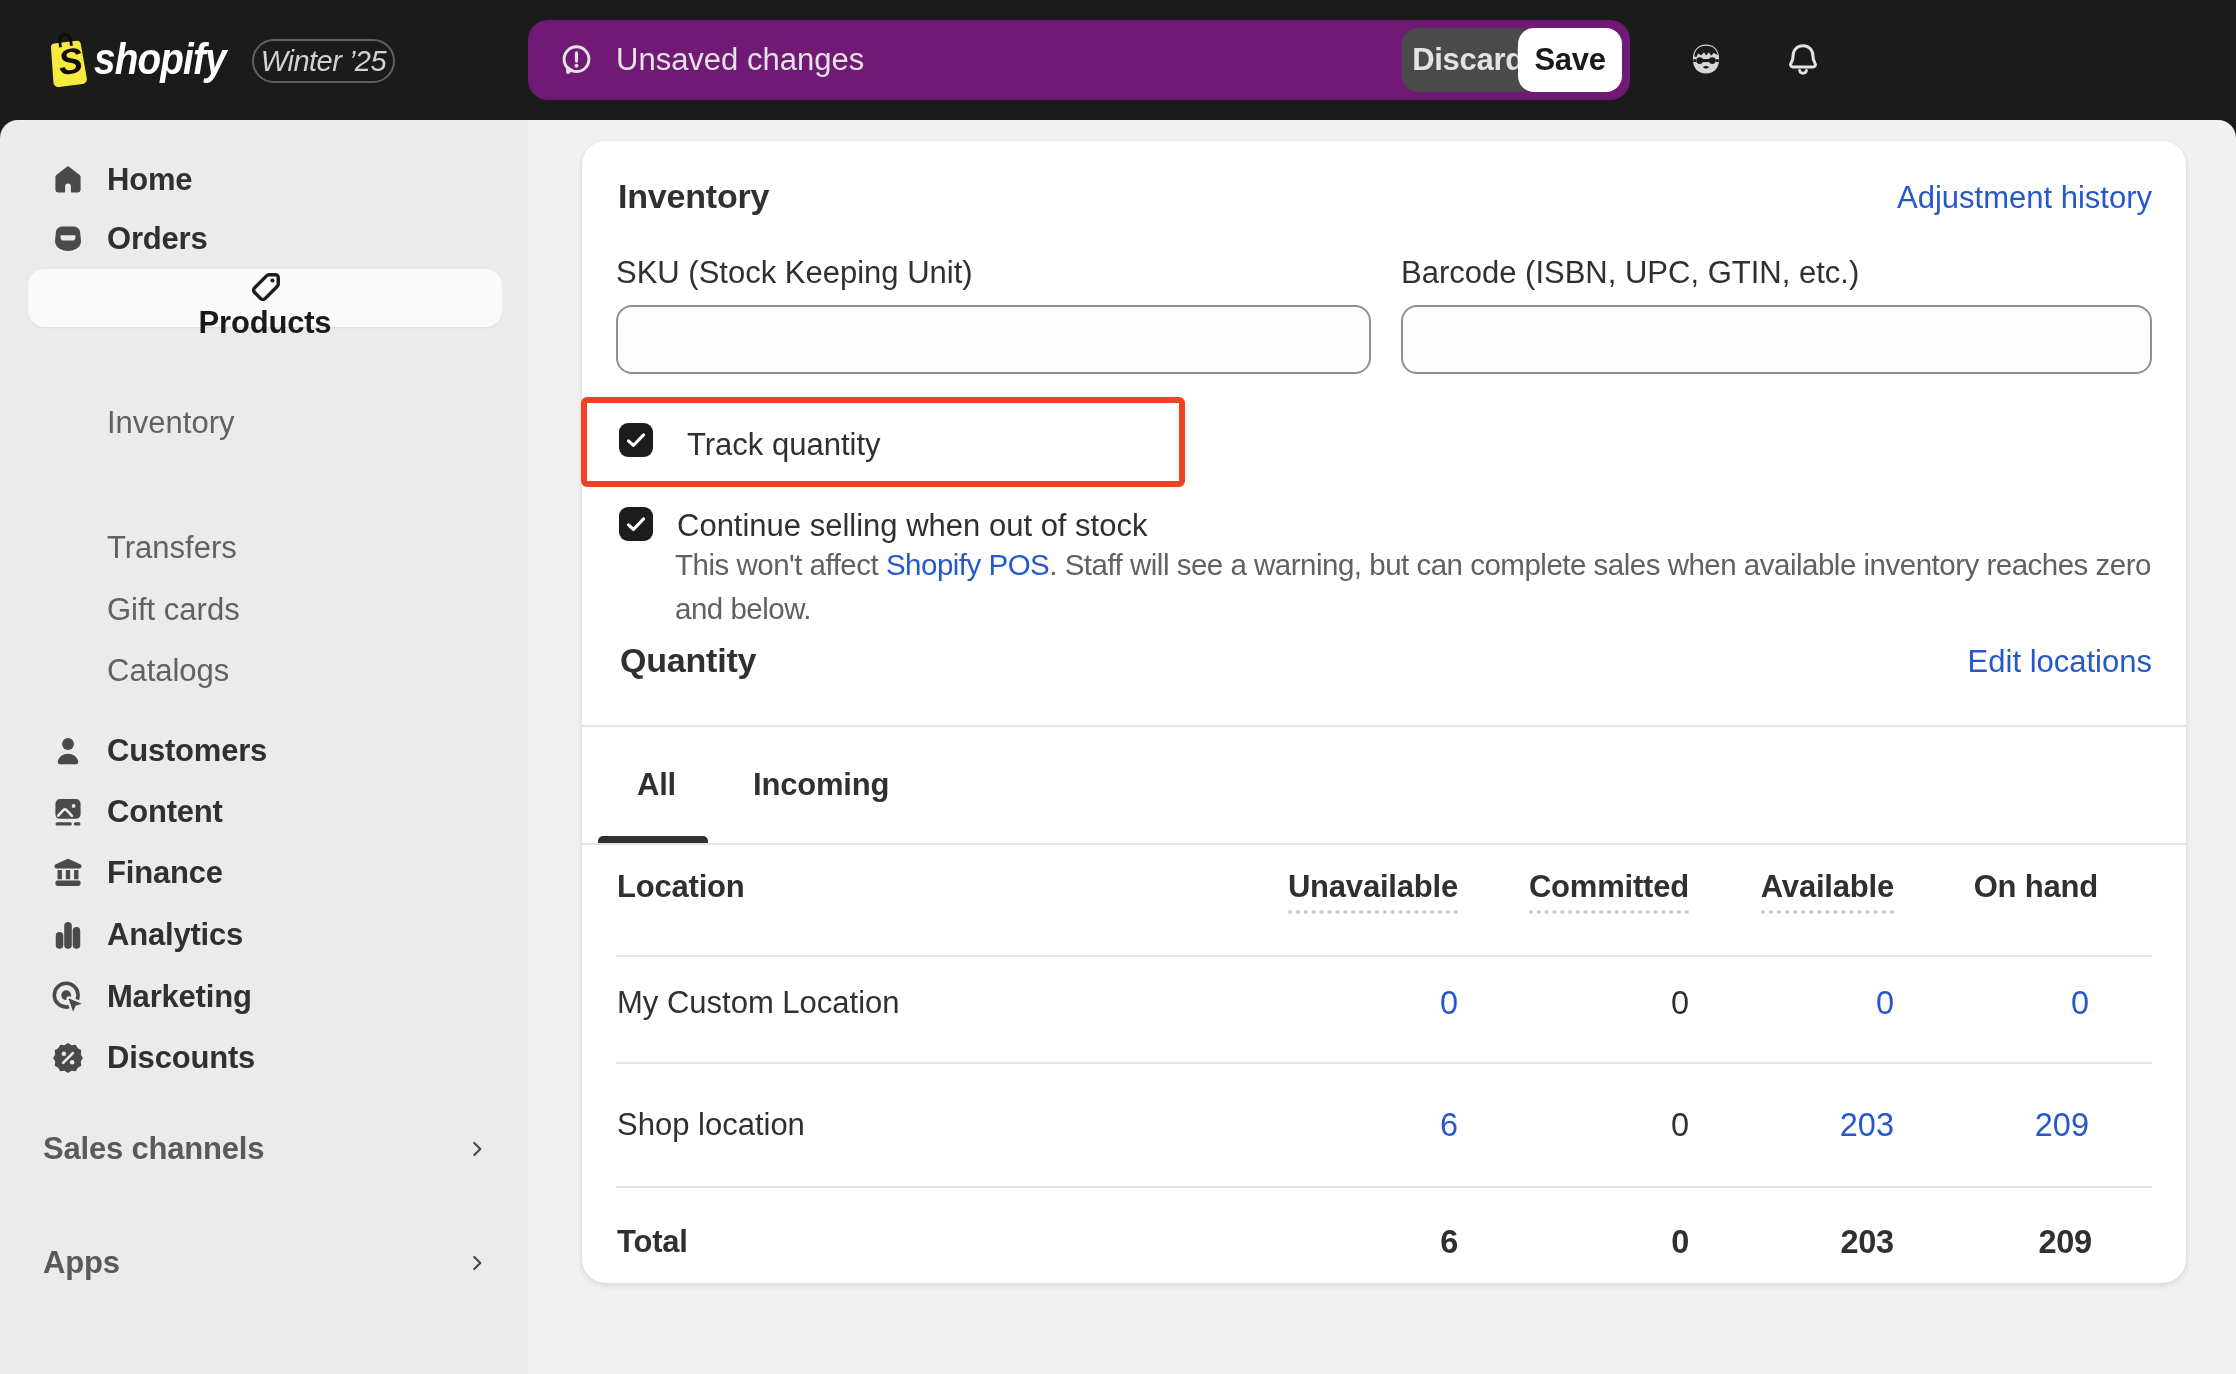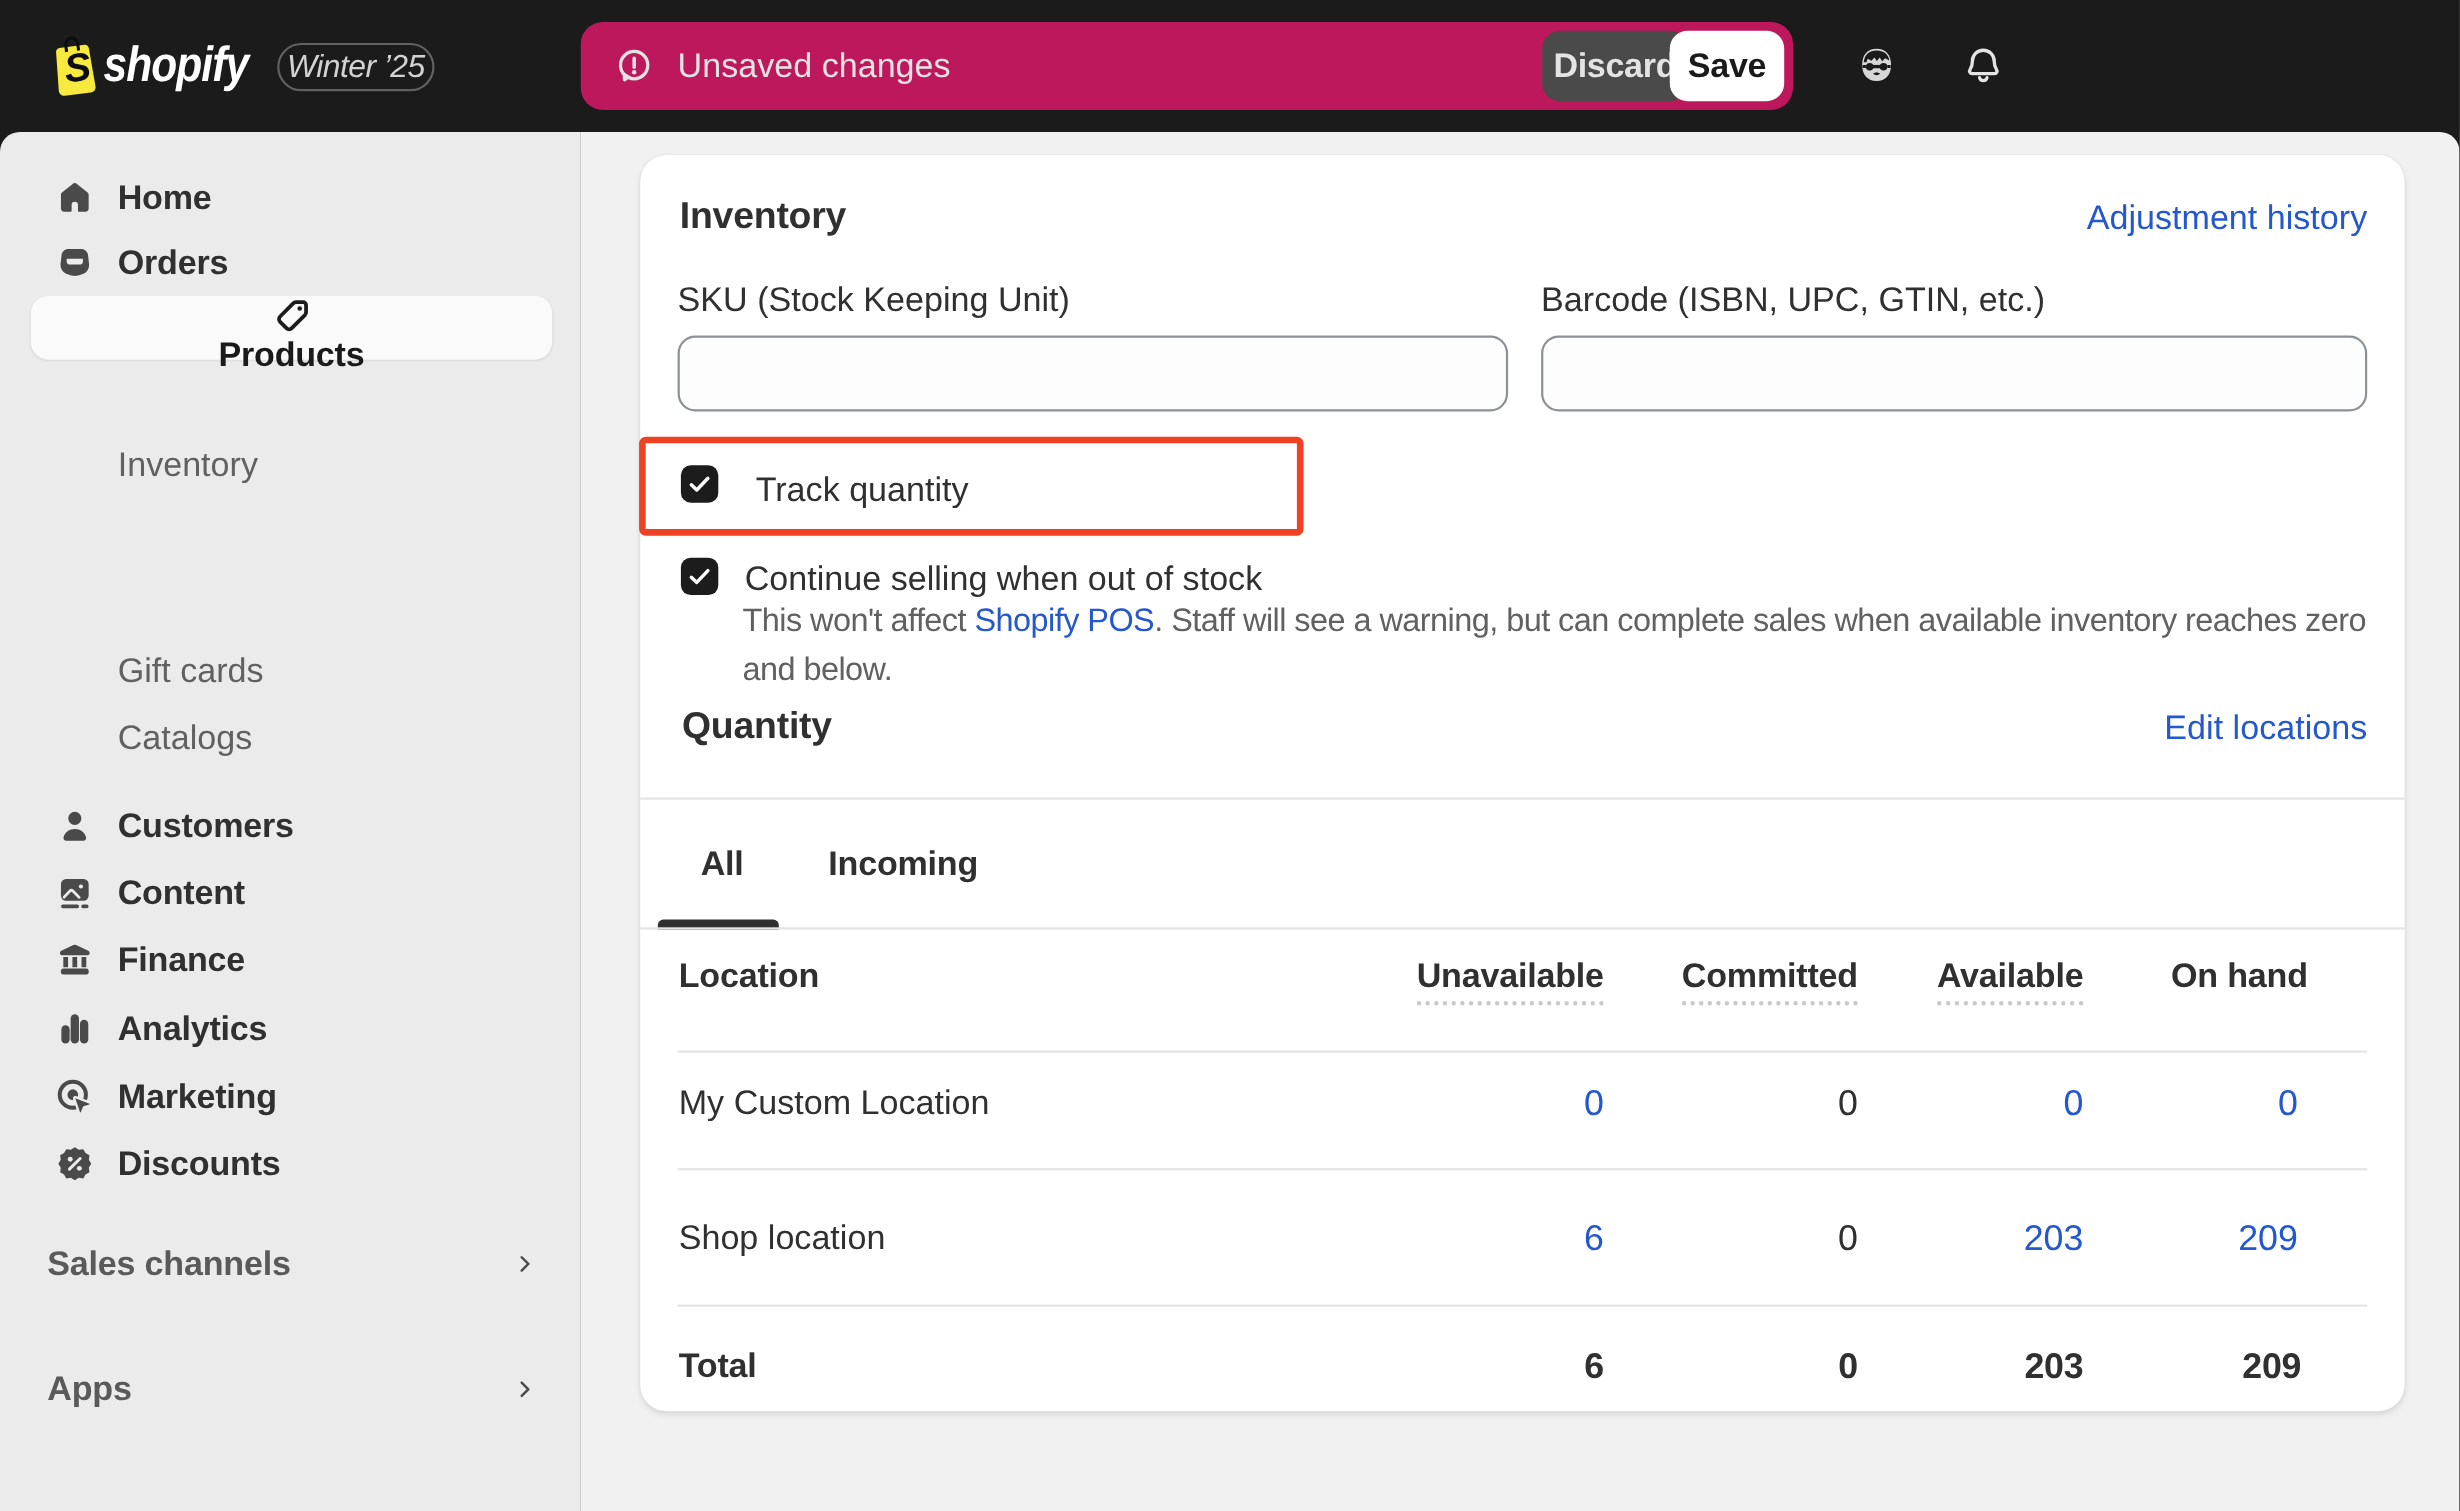--- a/index.html
+++ b/index.html
@@ -8,21 +8,21 @@
 #page { position:relative; width:2236px; height:1374px; }
 
 
 #topbar { position:absolute; left:0; top:0; width:2236px; height:120px; background:#1b1b1b; }
 #logo { position:absolute; left:47px; top:30px; width:42px; height:60px; }
 #wordmark { position:absolute; left:94px; top:36px; font-size:45px; font-weight:bold; font-style:italic;
   color:#fff; letter-spacing:-1px; transform:scaleX(.86); transform-origin:left top; line-height:1; }
 #winter { position:absolute; left:252px; top:39px; width:143px; height:44px; border:2px solid #616161;
   border-radius:22px; color:#d2d2d2; font-style:italic; font-size:29px; display:flex; align-items:center;
   justify-content:center; letter-spacing:-0.5px; }
-#savebar { position:absolute; left:528px; top:20px; width:1102px; height:80px; background:#be185d;
+#savebar { position:absolute; left:528px; top:20px; width:1102px; height:80px; background:#701a75;
   border-radius:20px; display:flex; align-items:center; }
 #savebar .alert { width:37px; height:37px; margin-left:30px; }
 #savebar .msg { color:#e3e3e3; font-size:31px; margin-left:21px; }
 .btn-discard { position:absolute; left:850px; top:8px; width:132px; height:64px; background:#4a4a4a;
   border-radius:16px; color:#e3e3e3; font-size:31px; font-weight:bold; display:flex; align-items:center;
   justify-content:center; letter-spacing:-0.3px;margin-left:24px; }
 .btn-save { position:absolute; left:990px; top:8px; width:104px; height:64px; background:#ffffff;
   border-radius:16px; color:#1a1a1a; font-size:31px; font-weight:bold; display:flex; align-items:center;
   justify-content:center; letter-spacing:-0.3px; }
 #face { position:absolute; left:1688px; top:41px; width:36px; height:36px; }
@@ -119,20 +119,23 @@
       <div class="ni sel" style="top:149px; height:58px">
         <svg class="ic" viewBox="0 0 20 20">
             <path d="M11.7 3.2h3.6c.8 0 1.5.7 1.5 1.5v3.6c0 .5-.2 1-.6 1.4l-6.6 6.6a1.9 1.9 0 0 1-2.7 0l-3.2-3.2a1.9 1.9 0 0 1 0-2.7l6.6-6.6c.4-.4.9-.6 1.4-.6Z" fill="none" stroke="#1c1c1c" stroke-width="1.9"></path>
             <circle cx="13.6" cy="6.4" r="1.15" fill="#1c1c1c"></circle>
           </svg>
         <span>Products</span>
         </div>
       <div class="ni sub" style="top:275px">
           <span>Inventory</span>
         </div>
+      <div class="ni sub" style="top:400px">
+          <span>Transfers</span>
+        </div>
       <div class="ni sub" style="top:462px">
           <span>Gift cards</span>
         </div>
       <div class="ni sub" style="top:523px">
           <span>Catalogs</span>
         </div>
       <div class="ni" style="top:603px">
         <svg class="ic" viewBox="0 0 20 20">
             <path d="M10 9.4a3.3 3.3 0 1 0 0-6.6 3.3 3.3 0 0 0 0 6.6Z" fill="#4a4a4a"></path>
             <path d="M4.3 15.7c.6-2.5 3-4.2 5.7-4.2 2.8 0 5.1 1.7 5.7 4.2.2.9-.5 1.7-1.4 1.7H5.7c-.9 0-1.6-.8-1.4-1.7Z" fill="#4a4a4a"></path>

